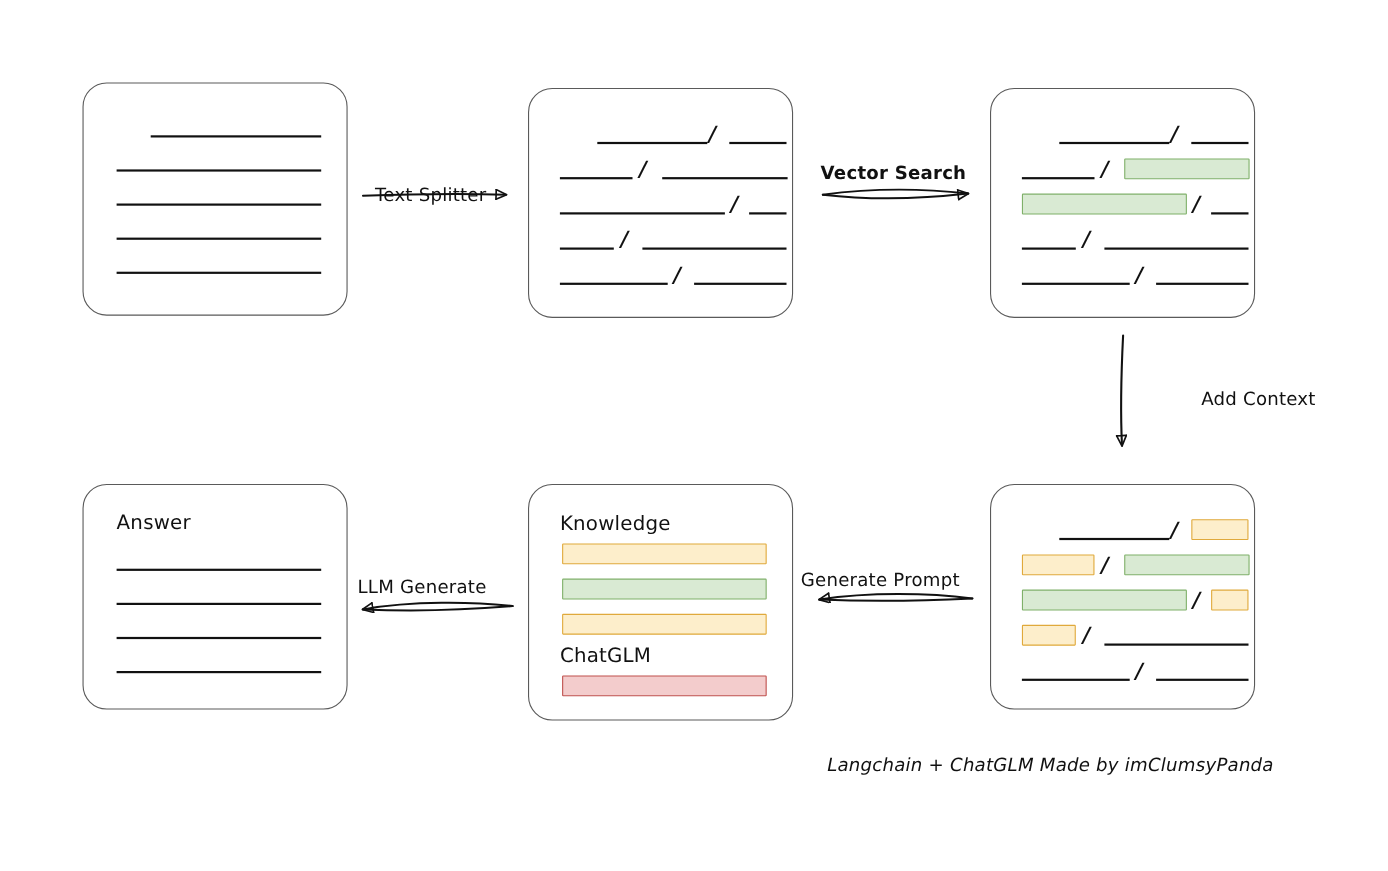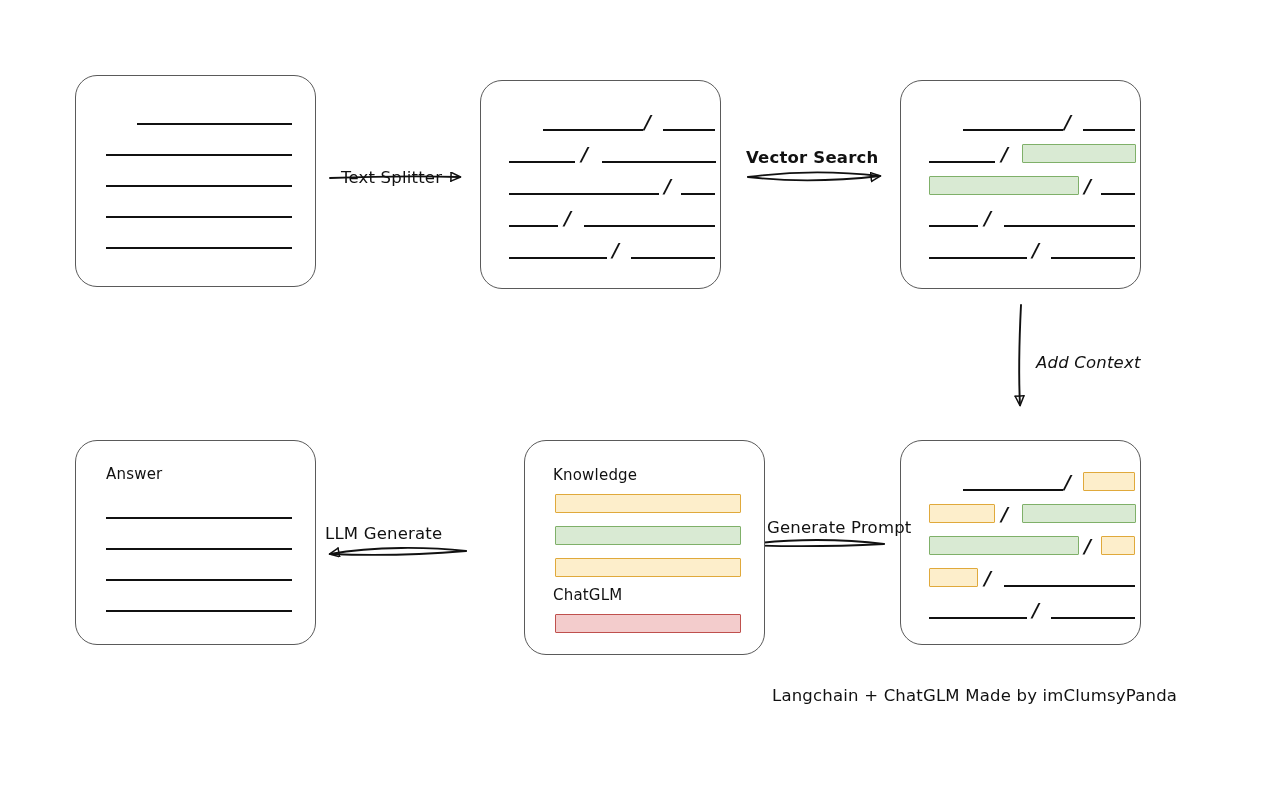--- a/index.html
+++ b/index.html
@@ -28,21 +28,21 @@
   .doc-box {
     position: absolute;
     border: 1.4px solid #5a5a5a;
     border-radius: 22px;
     background: #ffffff;
     box-sizing: border-box;
   }
   .box-title {
     position: absolute;
     font-family: "DejaVu Sans", sans-serif;
-    font-size: 15px;
+    font-size: 18px;
     color: #111111;
     letter-spacing: 0.2px;
     white-space: nowrap;
   }
   .rule {
     position: absolute;
     height: 0;
     border-top: 2px solid #111111;
   }
   .slash {
@@ -206,42 +206,42 @@
 
     <div class="chip chip-yellow" style="left:28px; top:127px; width:49px; height:19px;"></div>
     <div class="slash" style="left:83px; top:128px;">/</div>
     <div class="rule" style="left:103px; top:144px; width:131px;"></div>
 
     <div class="rule" style="left:28px; top:176px; width:98px;"></div>
     <div class="slash" style="left:131px; top:160px;">/</div>
     <div class="rule" style="left:150px; top:176px; width:84px;"></div>
   </div>
 
-  <div class="doc-box" style="left:480px; top:440px; width:241px; height:215px;margin-left:44px;">
+  <div class="doc-box" style="left:480px; top:440px; width:241px; height:215px;">
     <div class="box-title" style="left:28px; top:25px;">Knowledge</div>
     <div class="chip chip-yellow" style="left:30px; top:53px; width:186px; height:19px;"></div>
     <div class="chip chip-green" style="left:30px; top:85px; width:186px; height:19px;"></div>
     <div class="chip chip-yellow" style="left:30px; top:117px; width:186px; height:19px;"></div>
     <div class="box-title" style="left:28px; top:145px;">ChatGLM</div>
     <div class="chip chip-red" style="left:30px; top:173px; width:186px; height:19px;"></div>
   </div>
 
   <div class="doc-box" style="left:75px; top:440px; width:241px; height:205px;">
     <div class="box-title" style="left:30px; top:24px;">Answer</div>
     <div class="rule" style="left:30px; top:76px; width:186px;"></div>
     <div class="rule" style="left:30px; top:107px; width:186px;"></div>
     <div class="rule" style="left:30px; top:138px; width:186px;"></div>
     <div class="rule" style="left:30px; top:169px; width:186px;"></div>
   </div>
 
   <div class="edge-label" style="left:341px; top:148px;margin-top:20px;">Text Splitter</div>
 
   <div class="edge-label" style="left:746px; top:148px;font-weight:bold;">Vector Search</div>
 
-  <div class="edge-label" style="left:1036px; top:353px;font-style:italic;">Add Context</div>
-
-  <div class="edge-label" style="left:767px; top:518px;">Generate Prompt</div>
+  <div class="edge-label" style="left:1092px; top:353px;">Add Context</div>
+
+  <div class="edge-label" style="left:728px; top:518px;">Generate Prompt</div>
 
   <div class="edge-label" style="left:325px; top:524px;">LLM Generate</div>
 
-  <div class="footer-note" style="left:772px; top:686px;">Langchain + ChatGLM Made by imClumsyPanda</div>
+  <div class="footer-note" style="left:752px; top:686px;font-style:italic;">Langchain + ChatGLM Made by imClumsyPanda</div>
 
 </div>
 
 </body></html>

